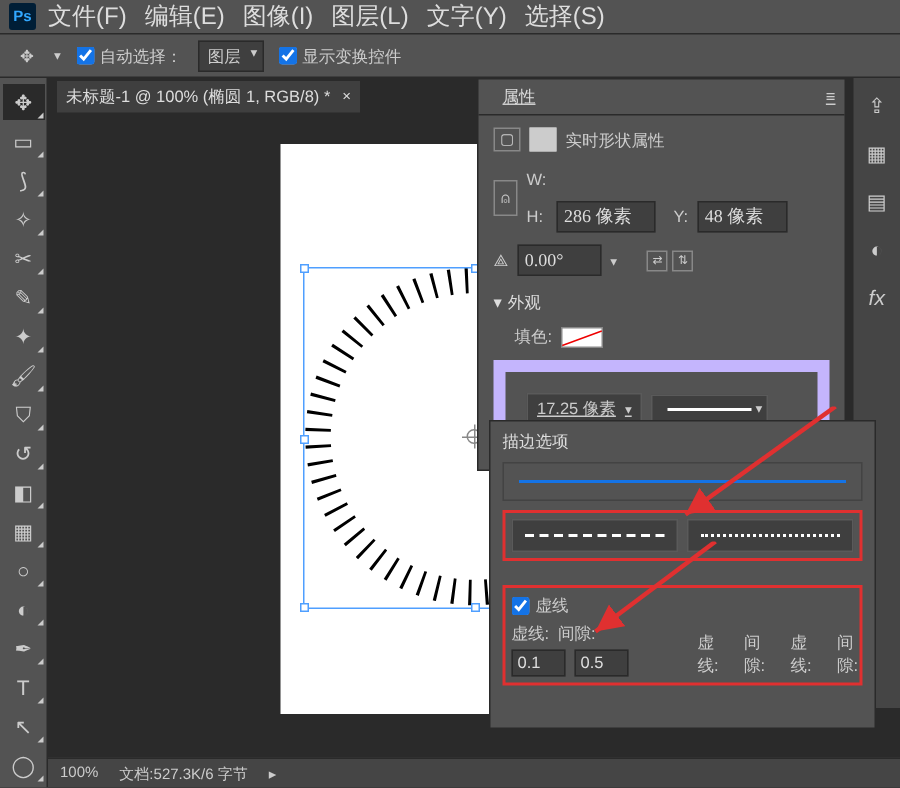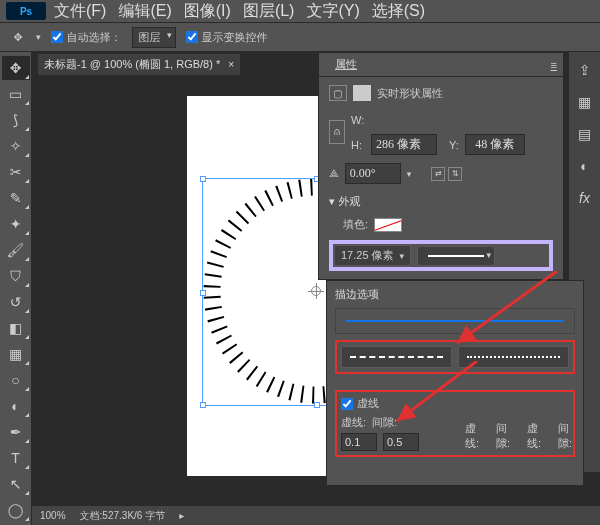--- a/index.html
+++ b/index.html
@@ -1,18 +1,18 @@
 <!DOCTYPE html>
 <html><head>
 <meta charset="utf-8">
 <style>
   * { box-sizing: border-box; margin: 0; padding: 0; font-family: "Microsoft YaHei", sans-serif; }
   body { background: #535353; width: 600px; height: 525px; overflow: hidden; font-size: 11px; color: #ccc; }
   .menubar { height: 22px; background: #535353; display: flex; align-items: center; padding: 0 6px; gap: 4px; }
-  .ps-logo { width: 40px; height: 18px; background: #001e36; color: #31a8ff; font-weight: bold; font-size: 10px; display: flex; align-items: center; justify-content: center; border-radius: 2px; }
+  .ps-logo { width: 18px; height: 18px; background: #001e36; color: #31a8ff; font-weight: bold; font-size: 10px; display: flex; align-items: center; justify-content: center; border-radius: 2px; }
   .menu-item { color: #ddd; font-size: 16px; padding: 2px 4px; cursor: default; }
   .optbar { height: 30px; background: #535353; border-top: 1px solid #2a2a2a; border-bottom: 1px solid #2a2a2a; display: flex; align-items: center; padding: 0 10px; gap: 10px; }
   .move-icon { width: 16px; height: 16px; display:flex;align-items:center;justify-content:center; }
   .chk { display: flex; align-items: center; gap: 4px; }
   .chk input { accent-color: #1473e6; width: 12px; height: 12px; }
   .dropdown-small { background: #3f3f3f; border: 1px solid #2a2a2a; padding: 2px 14px 2px 6px; position: relative; }
   .dropdown-small::after { content: "▾"; position: absolute; right: 3px; top: 2px; font-size: 9px; color: #ccc; }
   .main { display: flex; height: 473px; position: relative; }
   .toolbar { width: 32px; background: #535353; display: flex; flex-direction: column; padding-top: 4px; gap: 2px; border-right: 1px solid #2a2a2a; }
   .tool { width: 28px; height: 24px; margin: 0 auto; display: flex; align-items: center; justify-content: center; color: #ccc; font-size: 14px; position: relative; }
@@ -38,21 +38,21 @@
   .panel-tab { padding: 4px 10px; font-size: 11px; color: #ddd; }
   .panel-body { padding: 8px 10px; display: flex; flex-direction: column; gap: 8px; }
   .prop-row { display: flex; align-items: center; gap: 6px; }
   .icon-box { width: 18px; height: 16px; border: 1px solid #888; display:flex;align-items:center;justify-content:center; font-size:10px; }
   .link-box { width: 16px; height: 24px; border: 1px solid #888; display:flex;align-items:center;justify-content:center; font-size:10px; }
   .num-input { background: #3f3f3f; border: 1px solid #2a2a2a; color: #ddd; padding: 2px 4px; width: 54px; font-size: 12px; font-family: Liberation Serif, serif; }
   .sect { color: #ddd; font-size: 11px; display:flex; align-items:center; gap:4px; padding-top:2px;}
   .swatch { width: 28px; height: 14px; border: 1px solid #888; background: #fff; position: relative; }
   .swatch.none::after { content: ""; position: absolute; width: 28px; height: 1px; background: #e00; top: 6px; left: -1px; transform: rotate(-20deg); }
   .swatch.black { background: #000; }
-  .red-frame { border: 4px solid #c4b5fd; padding: 1px; }
+  .red-frame { border: 8px solid #c4b5fd; padding: 14px; text-decoration: underline; }
   .stroke-row { display: flex; align-items: center; gap: 6px; }
   .stroke-size { background: #3f3f3f; border: 1px solid #5a5a5a; padding: 2px 6px; display: flex; align-items: center; gap: 6px; }
   .stroke-style { background: #3f3f3f; border: 1px solid #5a5a5a; width: 78px; height: 20px; display:flex;align-items:center;justify-content:center;position:relative; }
   .stroke-style::after{content:"▾";position:absolute;right:3px;top:3px;font-size:9px;color:#ccc;}
   .solid-line { height: 2px; background: #fff; width: 56px; }
 
   .popup { position:absolute; left: 326px; top: 280px; width: 258px; height: 206px; background: #535353; border:1px solid #2a2a2a; z-index:6; padding: 6px 8px; }
   .popup-title { font-size: 11px; color: #ddd; margin-bottom:6px; }
   .style-preview { height: 26px; background: #535353; border: 1px solid #434343; margin-bottom: 6px; display:flex;align-items:center;justify-content:center; }
   .solid-prev { width: 92%; height: 2px; background: #1473e6; }
@@ -182,21 +182,21 @@
       <span class="link-box">⍝</span>
       <div style="display:flex;flex-direction:column;gap:4px">
         <div class="prop-row">
           <span style="width:14px">W:</span>
           <input class="num-input" style="width: 66px; visibility: hidden;">
         </div>
         <div class="prop-row">
           <span style="width:14px">H:</span>
           <input class="num-input" style="width: 66px;" value="286 像素">
           <span style="margin-left:6px">Y:</span>
-          <input class="num-input" style="width: 60px; text-align: center;" value="48 像素">
+          <input class="num-input" style="width: 60px;" value="48 像素">
         </div>
       </div>
     </div>
     <div class="prop-row">
       <span>⟁</span>
       <input class="num-input" style="width: 56px;" value="0.00°">
       <span style="font-size:9px">▾</span>
       <div class="flip-icons" style="margin-left:14px">
         <span class="fi">⇄</span>
         <span class="fi">⇅</span>

